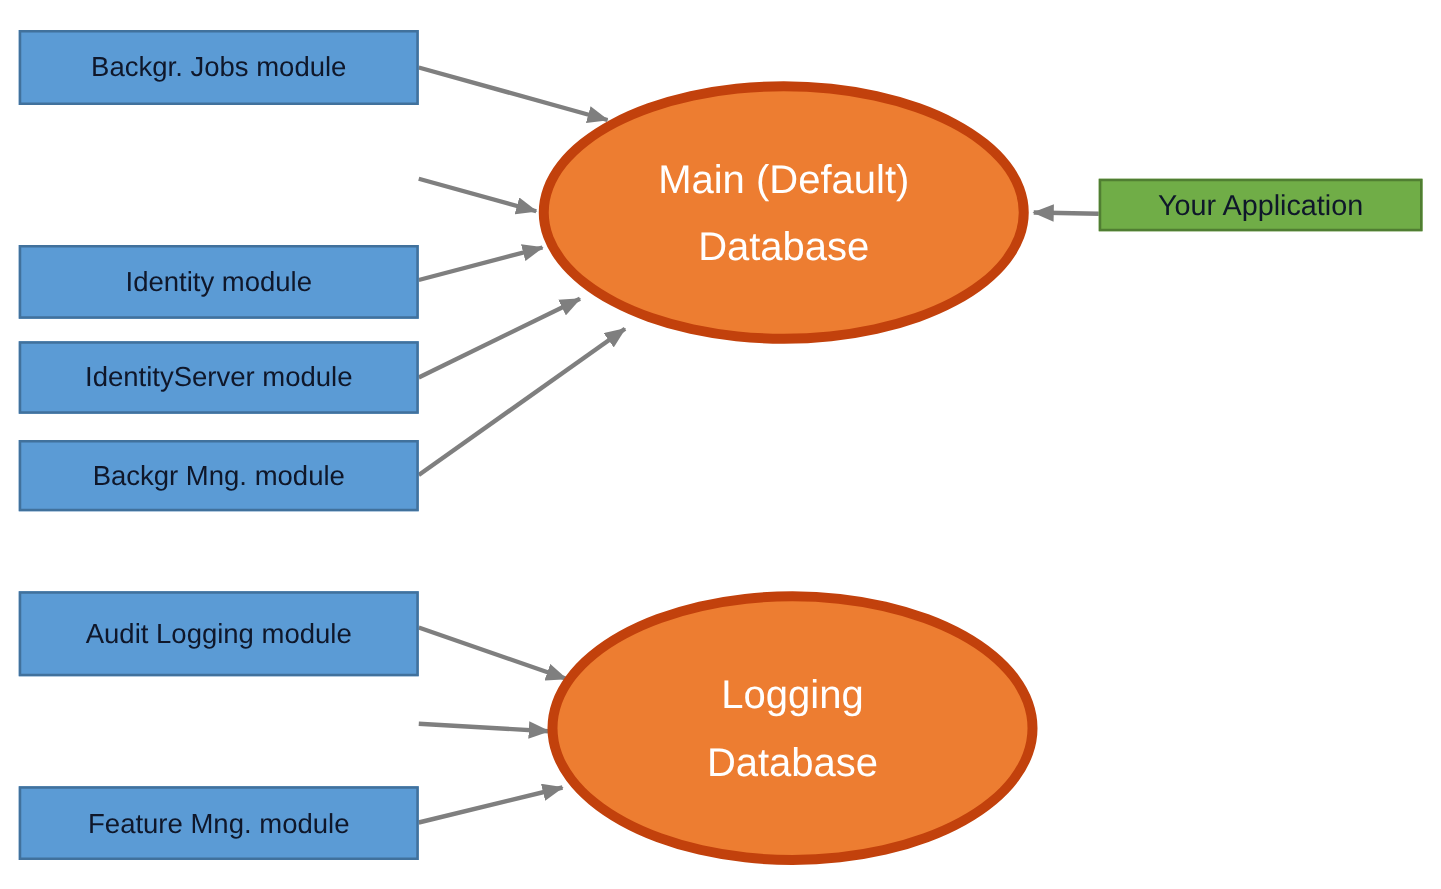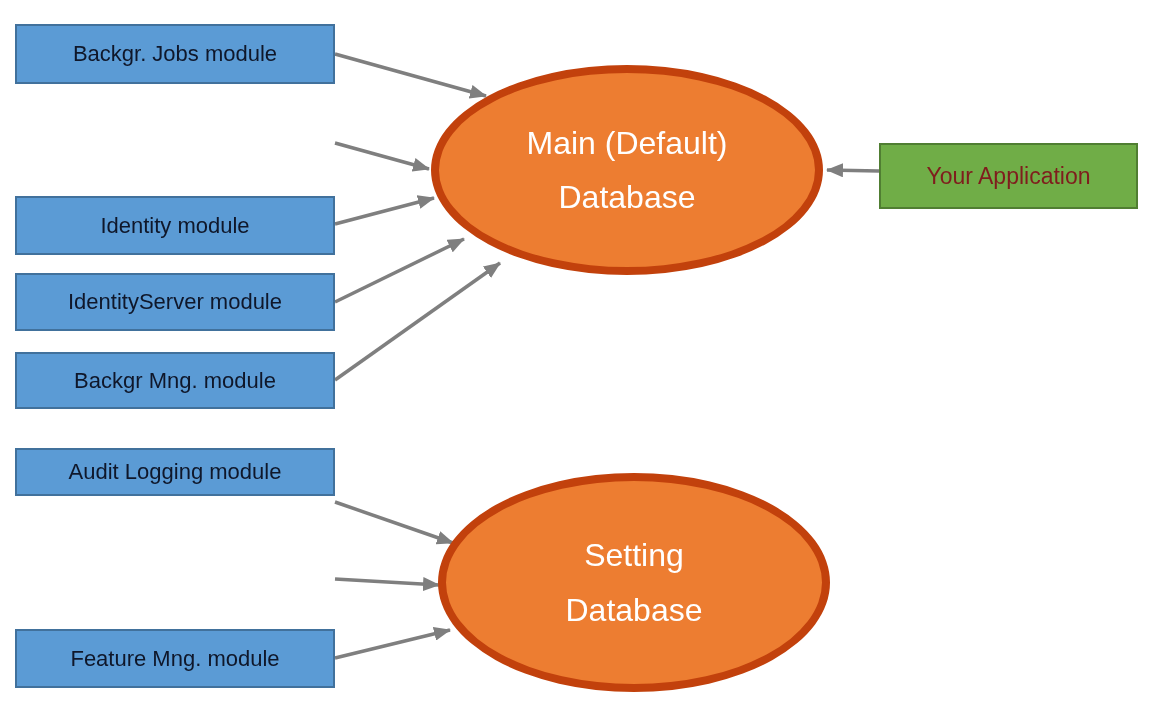--- a/index.html
+++ b/index.html
@@ -65,28 +65,28 @@
     left: 438px;
     top: 473px;
     width: 392px;
     height: 219px;
   }
   .app-box {
     position: absolute;
     left: 879px;
     top: 143px;
     width: 259px;
-    height: 66px;
+    height: 42px;
     background: #70AD47;
     border: 2px solid #507E32;
     box-sizing: border-box;
     display: flex;
     align-items: center;
     justify-content: center;
-    color: #7f1d1d;
+    color: #0f172a;
     font-size: 23px;
   }
 </style>
 </head>
 <body>
 
 <div class="canvas">
 
   <svg class="arrow-layer" viewBox="0 0 1153 711">
     <defs>
@@ -111,33 +111,33 @@
   <div class="module" style="top:196px;height:59px">
     <span>Identity module</span>
   </div>
   <div class="module" style="top:273px;height:58px">
     <span>IdentityServer module</span>
   </div>
   <div class="module" style="top:352px;height:57px">
     <span>Backgr Mng. module</span>
   </div>
 
-  <div class="module" style="top:448px;height:48px">
+  <div class="module" style="top:473px;height:68px">
     <span>Audit Logging module</span>
   </div>
   <div class="module" style="top:629px;height:59px">
     <span>Feature Mng. module</span>
   </div>
 
   <div class="ellipse ellipse-main">
     <div>Main (Default)</div>
     <div>Database</div>
   </div>
   <div class="ellipse ellipse-second">
-    <div>Setting</div>
+    <div>Logging</div>
     <div>Database</div>
   </div>
 
   <div class="app-box">
     <span>Your Application</span>
   </div>
 
 </div>
 
 </body></html>

